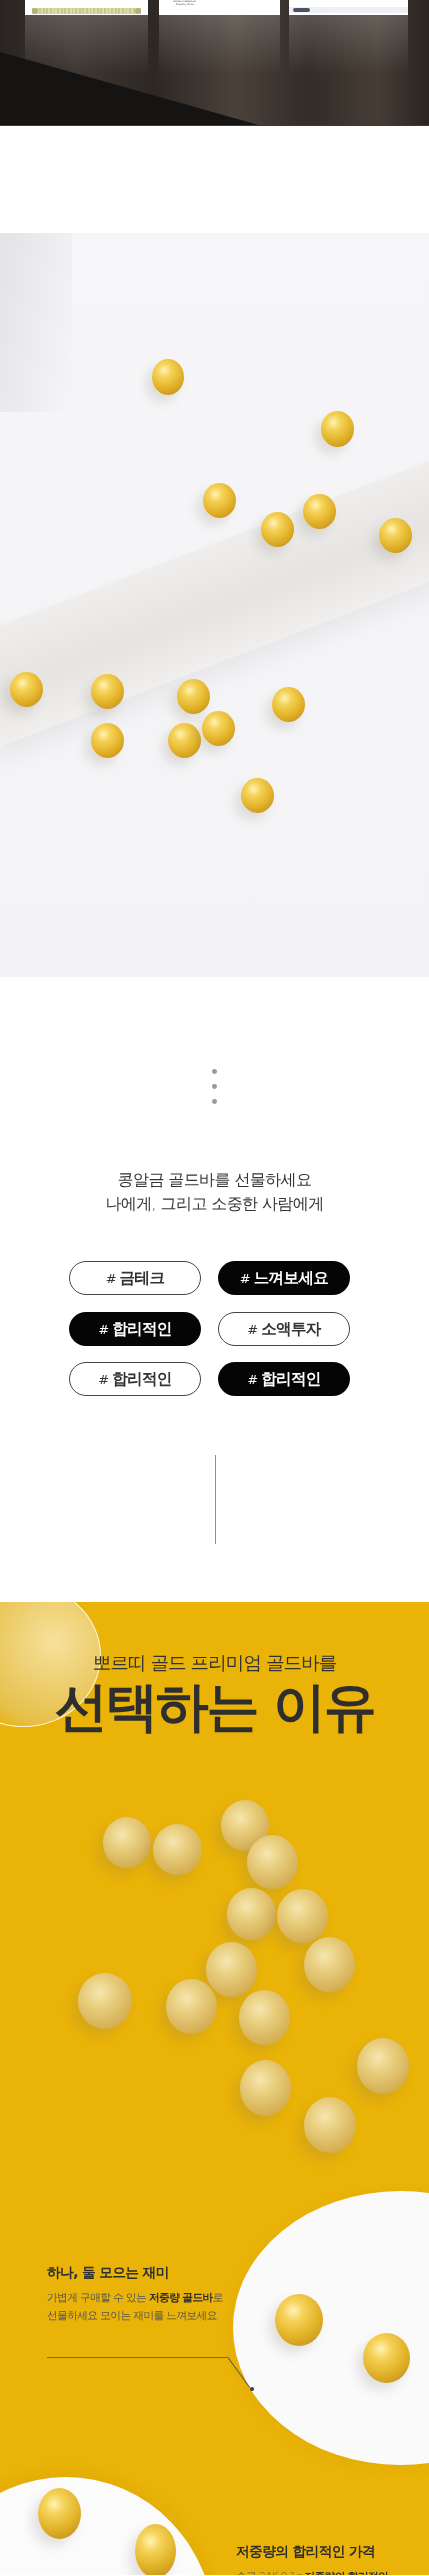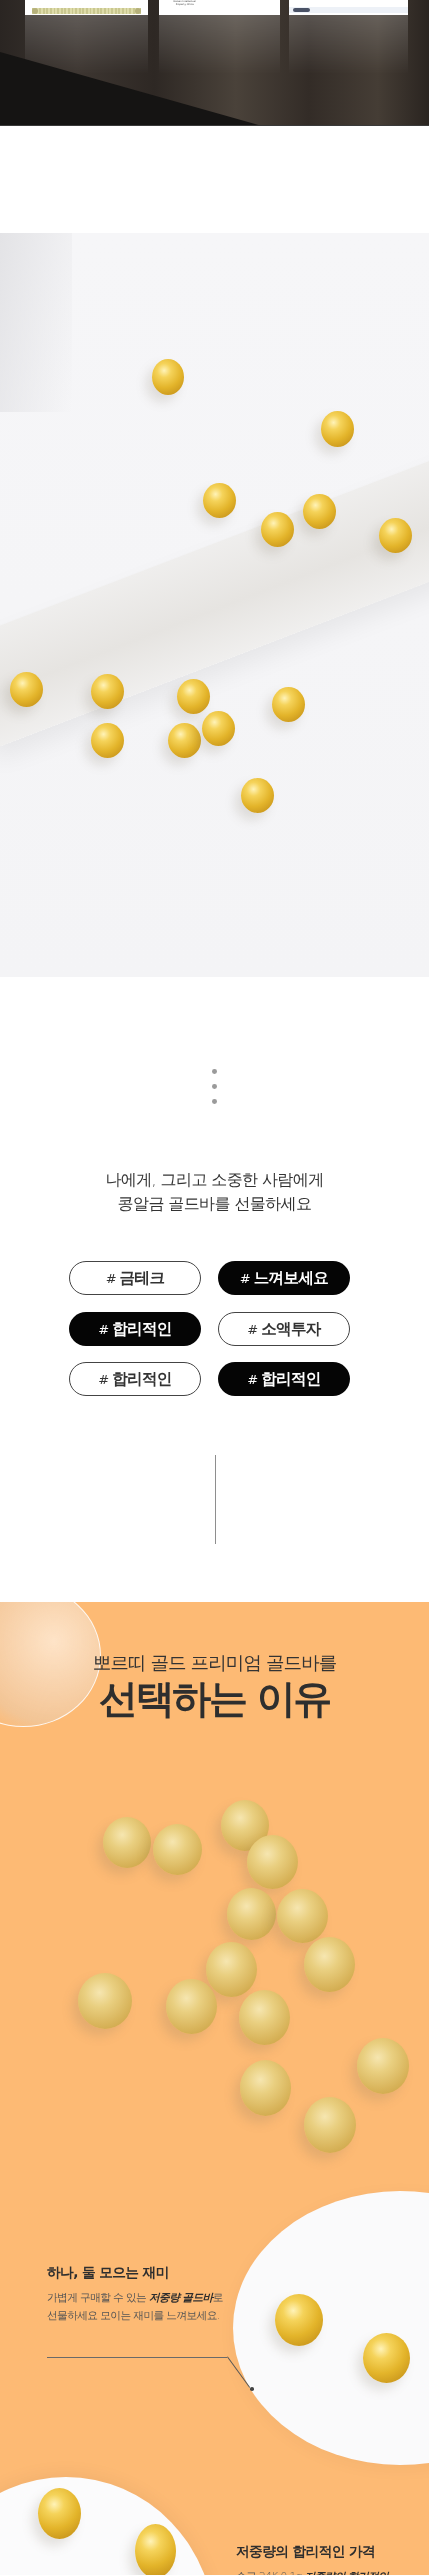--- a/index.html
+++ b/index.html
@@ -81,47 +81,47 @@
     font-size: 15.5px; font-weight: bold; letter-spacing: -0.6px;
   }
   .hashtag.outline { background: #fff; border: 0.9px solid #444; color: #333; }
   .hashtag.filled { background: #050505; color: #fff; }
   .hashtag .hash { font-size: 13px; font-weight: normal; margin-right: 3.6px; }
   .vline { position: absolute; left: 215px; top: 478px; width: 1.2px; height: 89px; background: #8e8e8e; }
 
   
   .why-section {
     position: relative; width: 429px; height: 973px; overflow: hidden;
-    background: #fdba74;
+    background: #eab308;
   }
   .glass {
     position: absolute; left: -54px; top: -18px; width: 155px; height: 143px; border-radius: 50%;
     border: 1.8px solid rgba(255,255,255,.85);
     background: radial-gradient(circle at 70% 40%, rgba(255,255,255,.6), rgba(220,222,226,.3) 60%, rgba(255,255,255,0) 75%);
   }
   .why-sub {
     position: absolute; left: 0; right: 0; top: 48px; text-align: center;
     font-size: 18.5px; color: #333; font-weight: 300; letter-spacing: -0.9px;
   }
   .why-title {
     position: absolute; left: 0; right: 0; top: 70px; text-align: center;
-    font-size: 39px; color: #2e2e2e; font-weight: bold; letter-spacing: -2.4px;
+    font-size: 53px; color: #2e2e2e; font-weight: bold; letter-spacing: -2.4px;
   }
   .circle-r {
     position: absolute; left: 233px; top: 589px; width: 334px; height: 274px; border-radius: 50%;
     background: #fafafb; box-shadow: 0 3.6px 18px rgba(0,0,0,.04);
   }
   .circle-l {
     position: absolute; left: -83px; top: 875px; width: 298px; height: 310px; border-radius: 50%;
     background: #fbfbfc; box-shadow: 0 -3.6px 18px rgba(0,0,0,.05);
   }
   .feature { position: absolute; }
   .feature h3 { font-size: 13.7px; color: #2e2e2e; font-weight: bold; letter-spacing: -0.6px; margin-bottom: 7.2px; }
   .feature p { font-size: 10.7px; line-height: 18px; color: #555; font-weight: 300; letter-spacing: -0.6px; }
-  .feature p b { color: #2e2e2e; font-weight: bold; font-style: italic; }
+  .feature p b { color: #2e2e2e; font-weight: bold; }
   .f1 { left: 47px; top: 662px; }
   .f2 { left: 236px; top: 941px; }
   .leader1 { position: absolute; left: 47px; top: 755px; width: 180px; height: 1.2px; background: #6a6a6a; }
   .leader1-diag {
     position: absolute; left: 227px; top: 755px; width: 1.2px; height: 38px; background: #555;
     transform-origin: top left; transform: rotate(-36deg);
   }
   .leader1-dot { position: absolute; left: 250px; top: 785px; width: 3.6px; height: 3.6px; border-radius: 50%; background: #444; }
 </style>
 </head>
@@ -168,22 +168,22 @@
   <div class="bead" style="left:241px;top:545px;width:33px;height:35px;"></div>
 </section>
 
 <section class="tags-section">
   <div>
     <div class="dot" style="top:92px;"></div>
     <div class="dot" style="top:107px;"></div>
     <div class="dot" style="top:122px;"></div>
   </div>
   <div class="tagline">
+    <div>콩알금 골드바를 선물하세요</div>
     <div>나에게, 그리고 소중한 사람에게</div>
-    <div>콩알금 골드바를 선물하세요</div>
   </div>
 
   <div class="hashtag outline" style="left:69px;top:284px;">
     <span class="hash">#</span>
     <span>금테크</span>
   </div>
   <div class="hashtag filled" style="left:218px;top:284px;">
     <span class="hash">#</span>
     <span>느껴보세요</span>
   </div>

